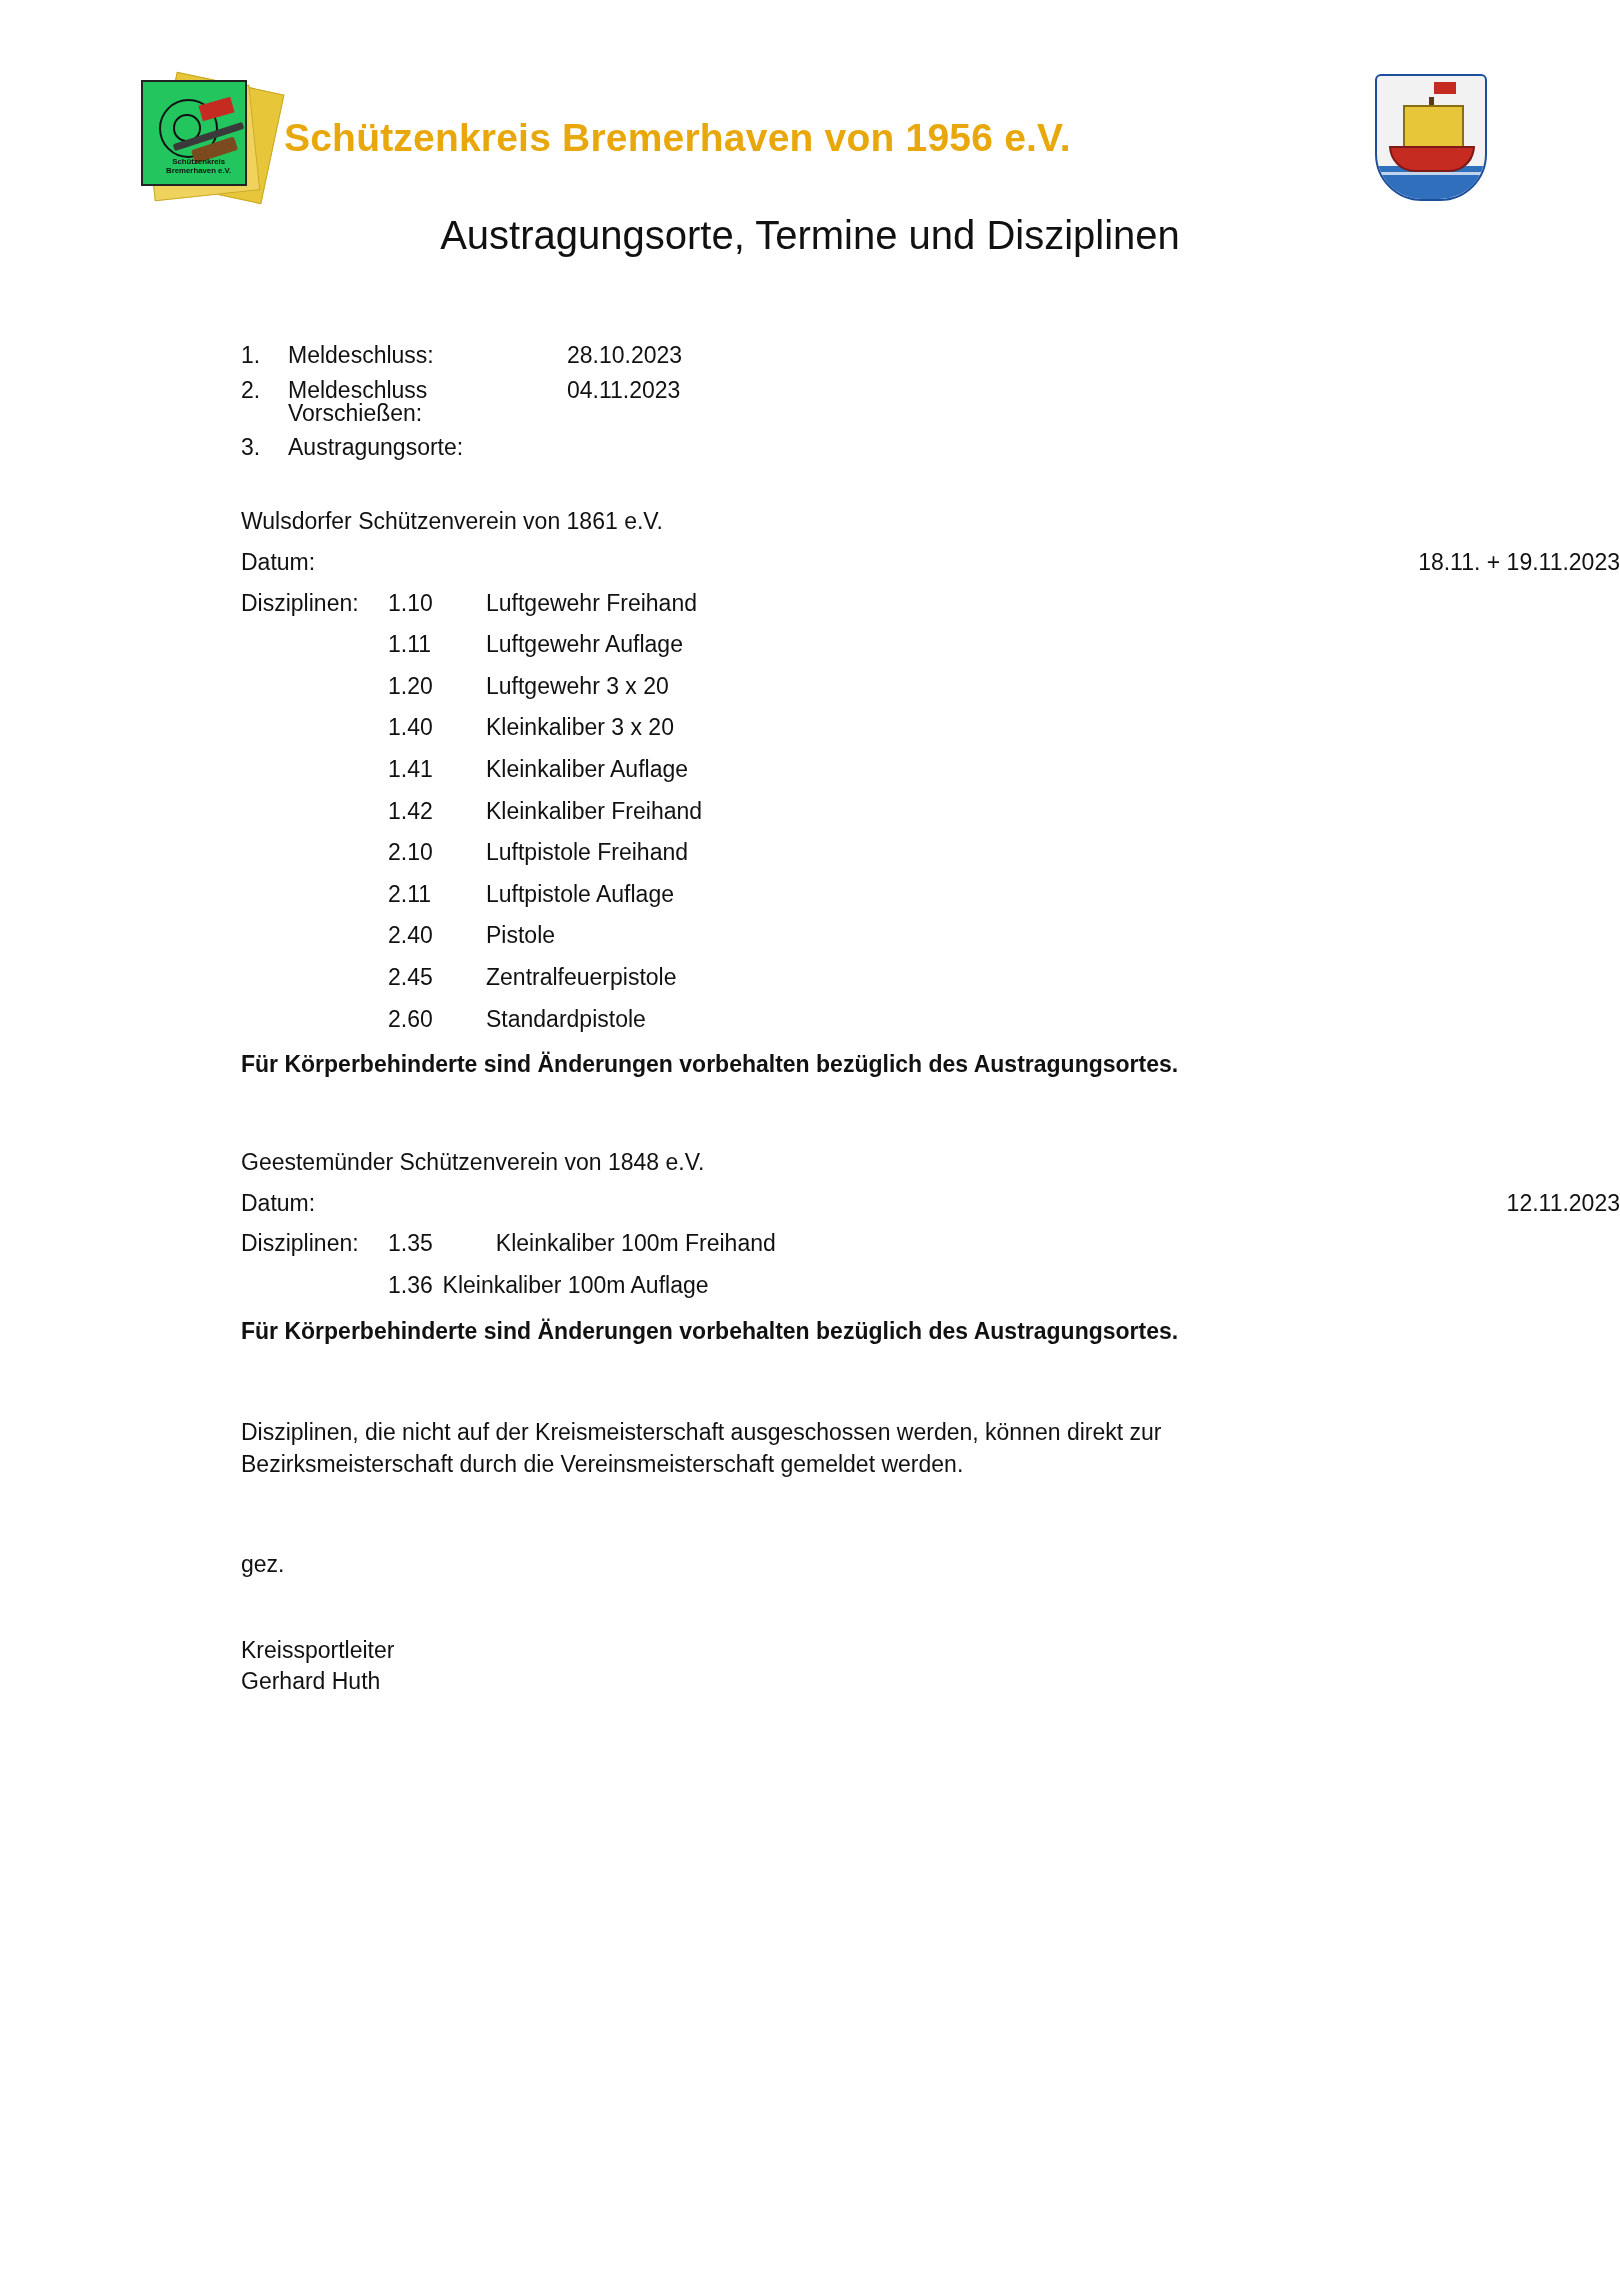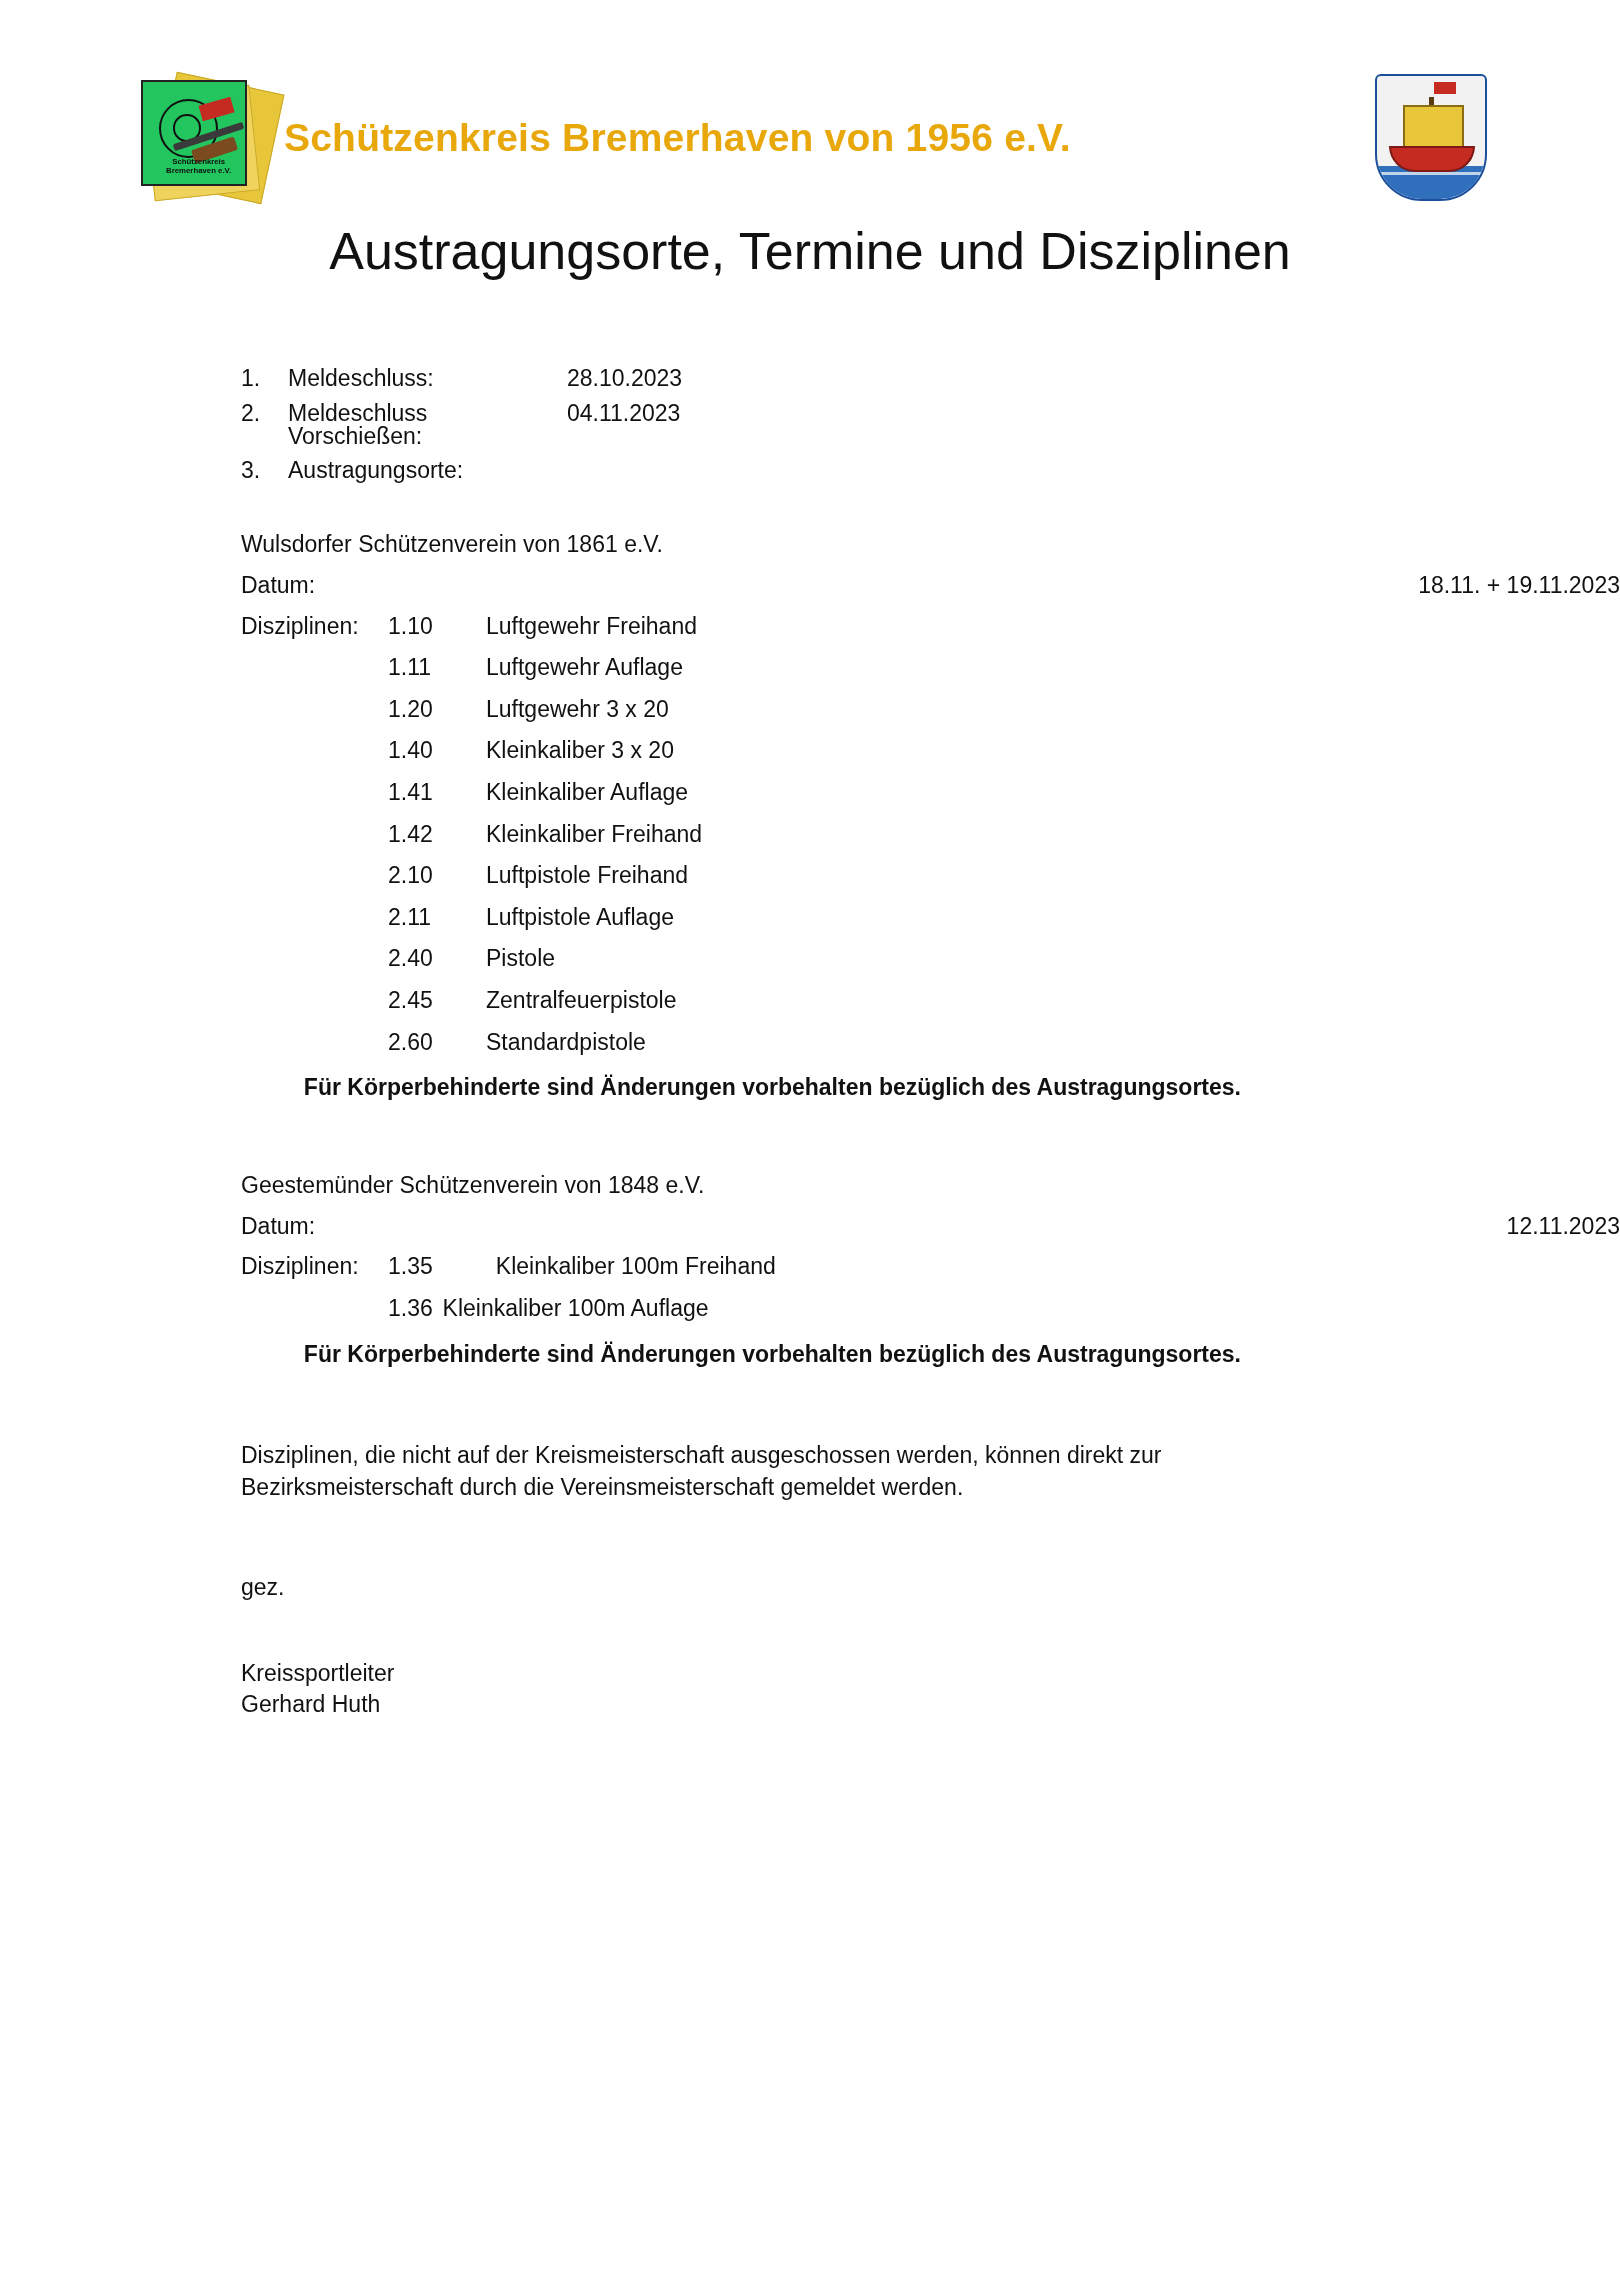--- a/index.html
+++ b/index.html
@@ -200,21 +200,21 @@
     background: #c62b22;
   }
 
   
   .doc {
     position: relative;
     padding: 0 0 0 0;
   }
   .doc-title {
     text-align: center;
-    font-size: 52px;
+    font-size: 40px;
     color: #111;
     font-weight: normal;
   }
 
   .content {
     margin-left: 241px;
     margin-top: 86px;
     font-size: 23px;
     line-height: 1.0;
     color: #111;
@@ -293,21 +293,20 @@
   .disc-list.inline li .code {
     width: auto;
     flex: 0 0 auto;
     margin-right: 9.8px;
   }
 
   .note {
     font-weight: bold;
     line-height: 1.35;
     max-width: 1000px;
-    text-align: right;
   }
 
   .para {
     line-height: 1.4;
     margin-top: 69px;
     max-width: 1088px;
   }
 
   .sig-gez {
     margin-top: 73px;

